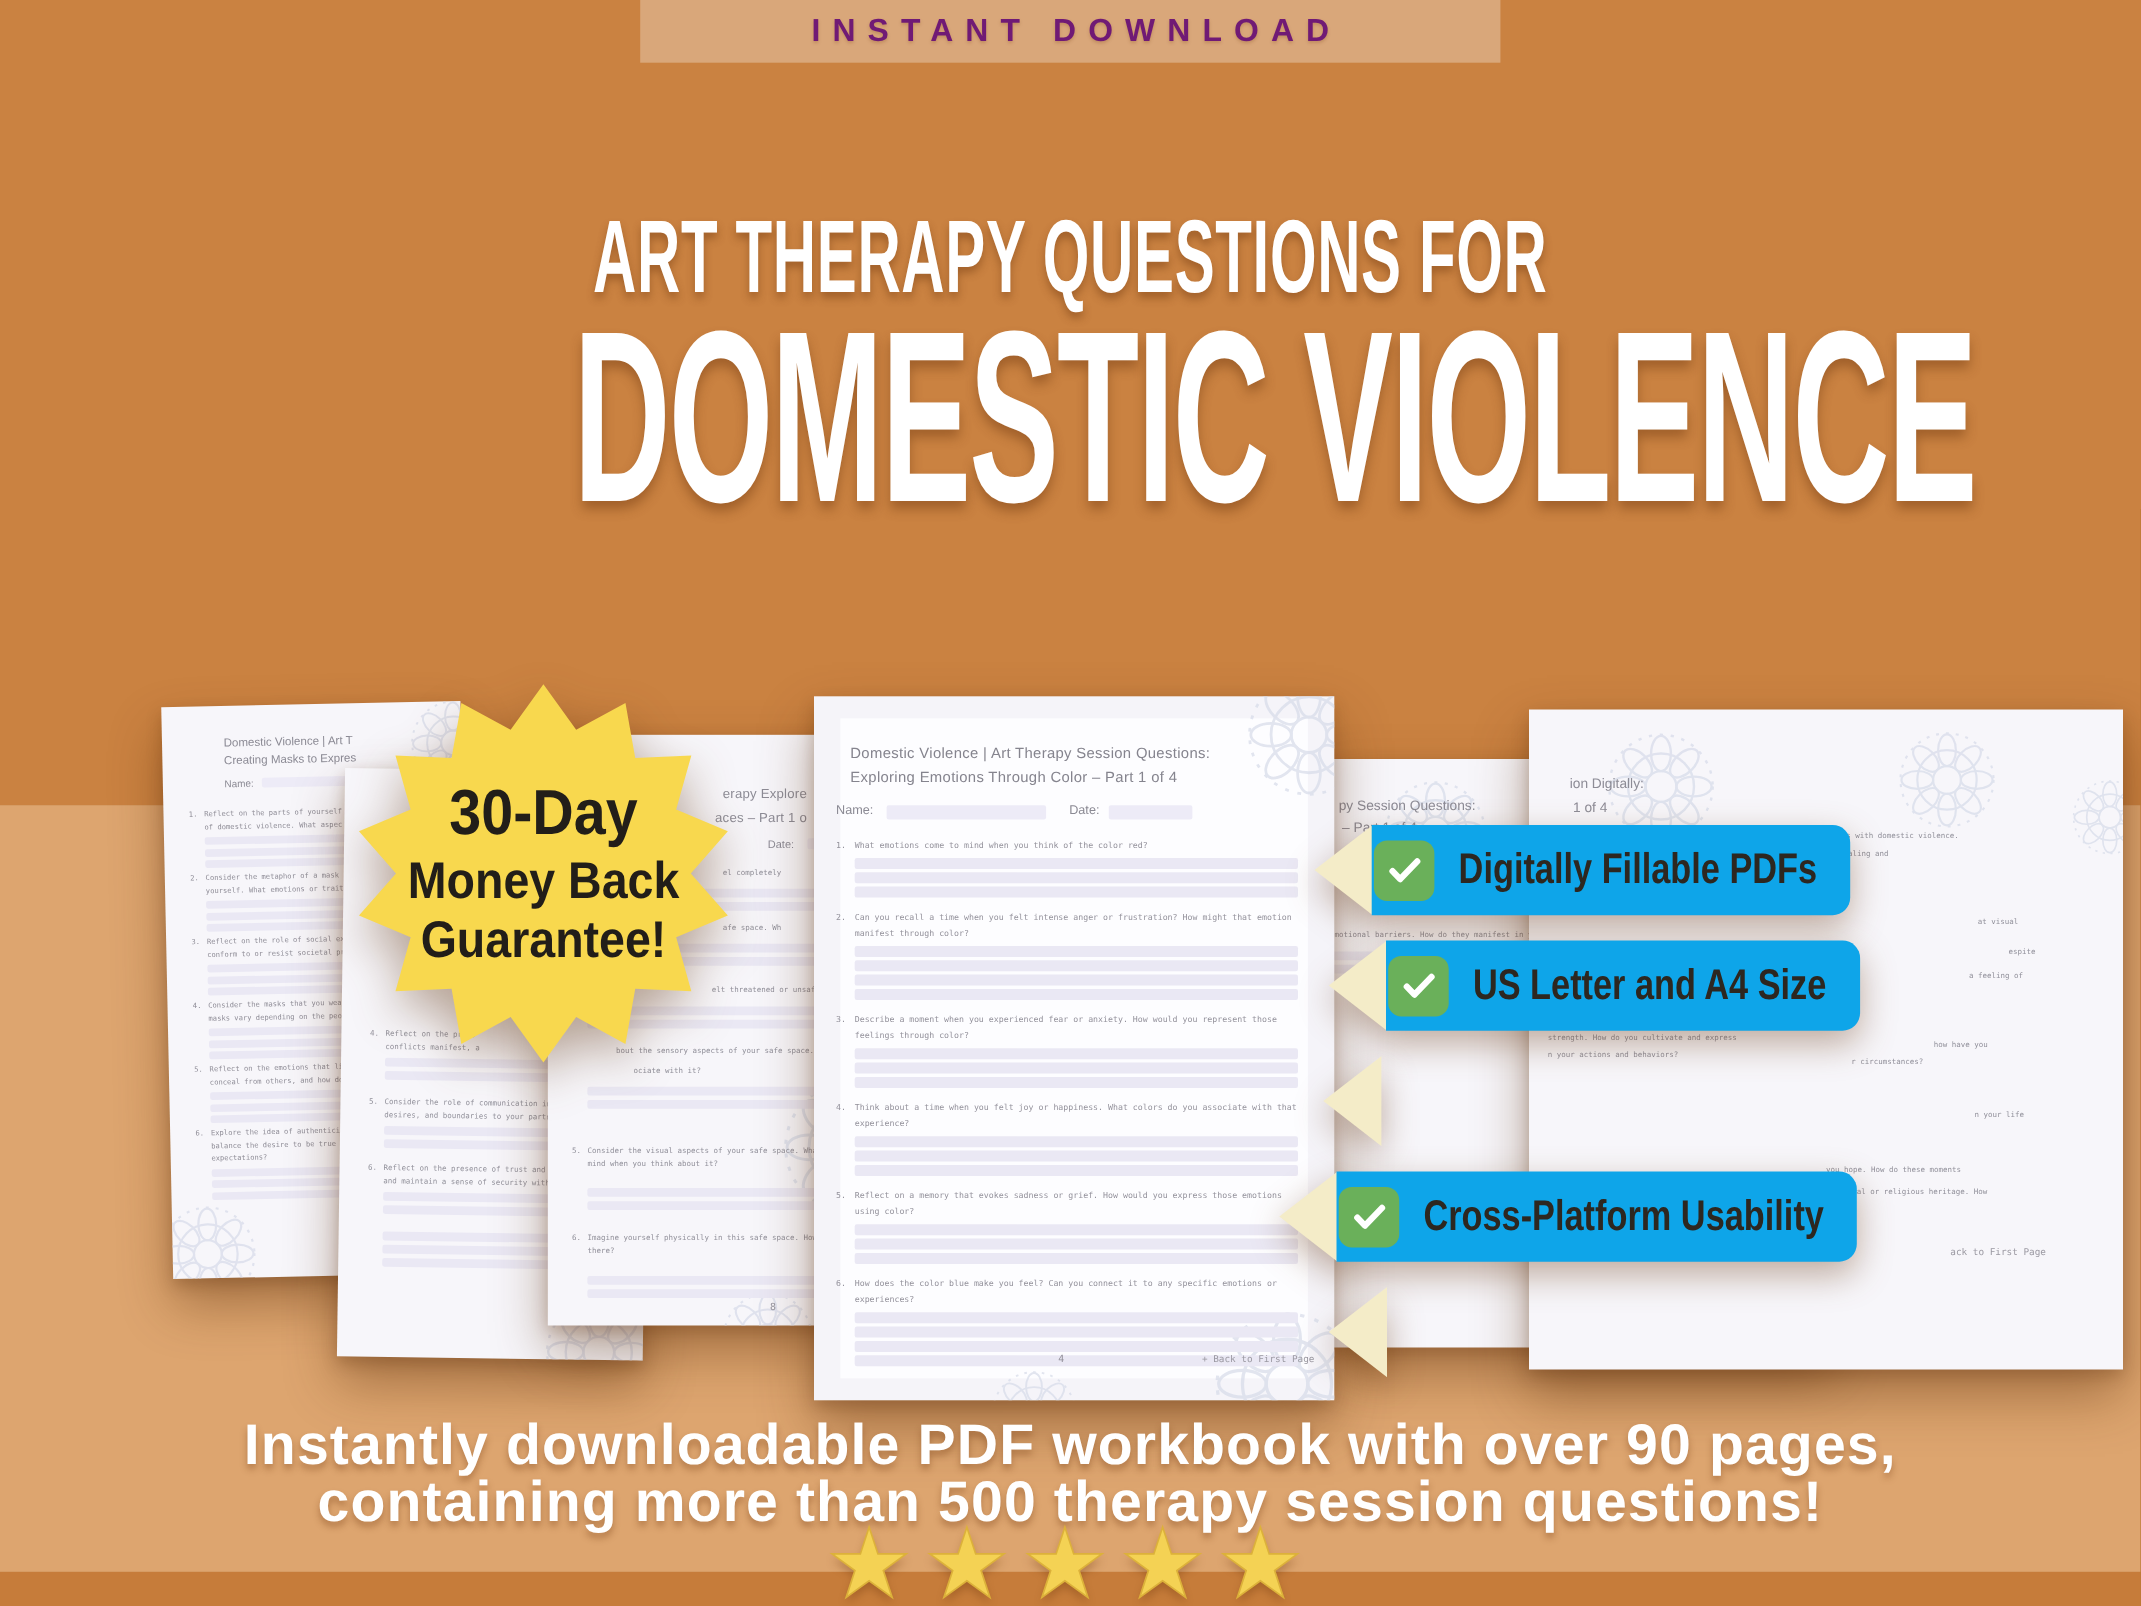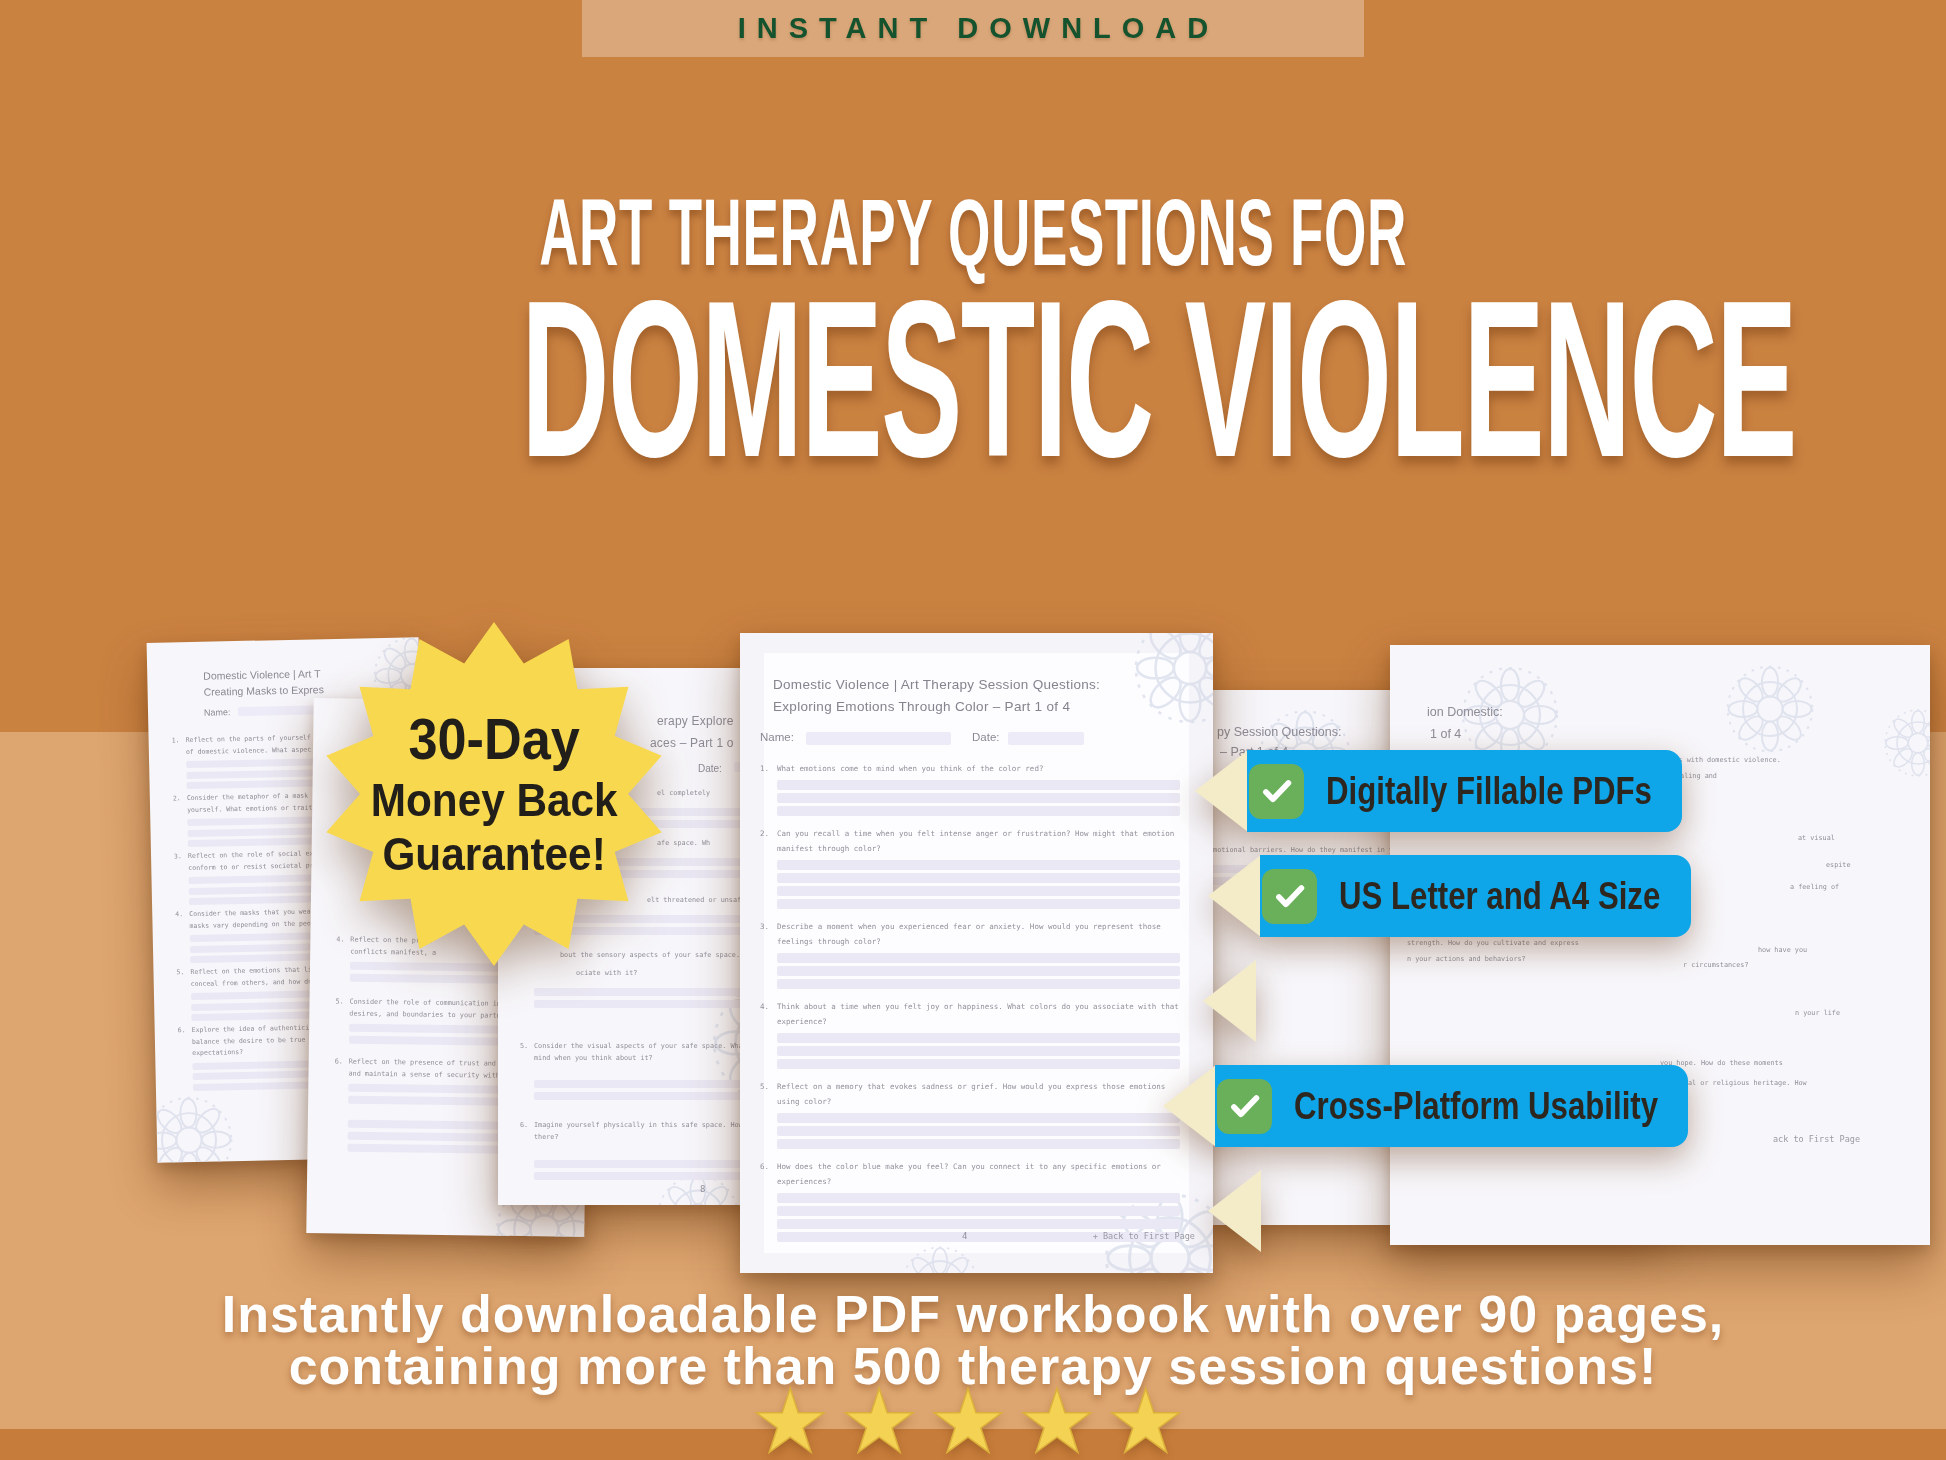--- a/index.html
+++ b/index.html
@@ -7,21 +7,21 @@
           font-family:"Liberation Sans",sans-serif;}
 
   
   .bg-top{position:absolute;left:0;top:0;width:100%;height:732px;background:#ca8241;}
   .bg-mid{position:absolute;left:0;top:732px;width:100%;height:697px;background:#dda56f;}
   .bg-band{position:absolute;left:0;top:1429px;width:100%;height:31px;background:#c67c3a;}
 
   
   .banner{position:absolute;top:0;left:50%;transform:translateX(-50%);width:782px;height:57px;
           background:#d9a77a;display:flex;align-items:center;justify-content:center;z-index:9;}
-  .banner span{color:#14532d;font-weight:700;font-size:29px;letter-spacing:11px;
+  .banner span{color:#701a75;font-weight:700;font-size:29px;letter-spacing:11px;
                text-shadow:0 2px 3px rgba(120,60,18,.25);white-space:nowrap;padding-left:11px;}
 
   
   .kicker,.maintitle{position:absolute;left:0;width:100%;text-align:center;z-index:9;pointer-events:none;}
   .kicker{top:186px;}
   .kicker span{display:inline-block;font-weight:700;font-size:94px;line-height:1;color:#fff;
                transform:scaleX(.58);letter-spacing:1px;white-space:nowrap;
                text-shadow:0 6px 10px rgba(110,55,15,.45);}
   .maintitle{top:268px;}
   .maintitle span{display:inline-block;font-weight:700;font-size:222px;line-height:1;color:#fff;
@@ -483,21 +483,21 @@
           <ellipse cx="0" cy="-30" rx="9" ry="16" transform="rotate(0)"></ellipse>
           <ellipse cx="0" cy="-30" rx="9" ry="16" transform="rotate(45)"></ellipse>
           <ellipse cx="0" cy="-30" rx="9" ry="16" transform="rotate(90)"></ellipse>
           <ellipse cx="0" cy="-30" rx="9" ry="16" transform="rotate(135)"></ellipse>
           <ellipse cx="0" cy="-30" rx="9" ry="16" transform="rotate(180)"></ellipse>
           <ellipse cx="0" cy="-30" rx="9" ry="16" transform="rotate(225)"></ellipse>
           <ellipse cx="0" cy="-30" rx="9" ry="16" transform="rotate(270)"></ellipse>
           <ellipse cx="0" cy="-30" rx="9" ry="16" transform="rotate(315)"></ellipse>
         </g>
       </svg>
-    <div class="rb-h1">ion Domestic:</div>
+    <div class="rb-h1">ion Digitally:</div>
     <div class="rb-h2">1 of 4</div>
   <div class="frag f-m" style="left: 17px; top: 293px;">strength. How do you cultivate and express</div>
       <div class="frag f-m" style="left: 17px; top: 309px;">n your actions and behaviors?</div>
       <div class="frag f-m" style="left: 268px; top: 110px;">iences with domestic violence.</div>
       <div class="frag f-m" style="left: 286px; top: 126px;">ealing and</div>
       <div class="frag f-m" style="left: 408px; top: 188px;">at visual</div>
       <div class="frag f-m" style="left: 436px; top: 215px;">espite</div>
       <div class="frag f-m" style="left: 400px; top: 237px;">a feeling of</div>
       <div class="frag f-m" style="left: 368px; top: 300px;">how have you</div>
       <div class="frag f-m" style="left: 293px; top: 315px;">r circumstances?</div>

